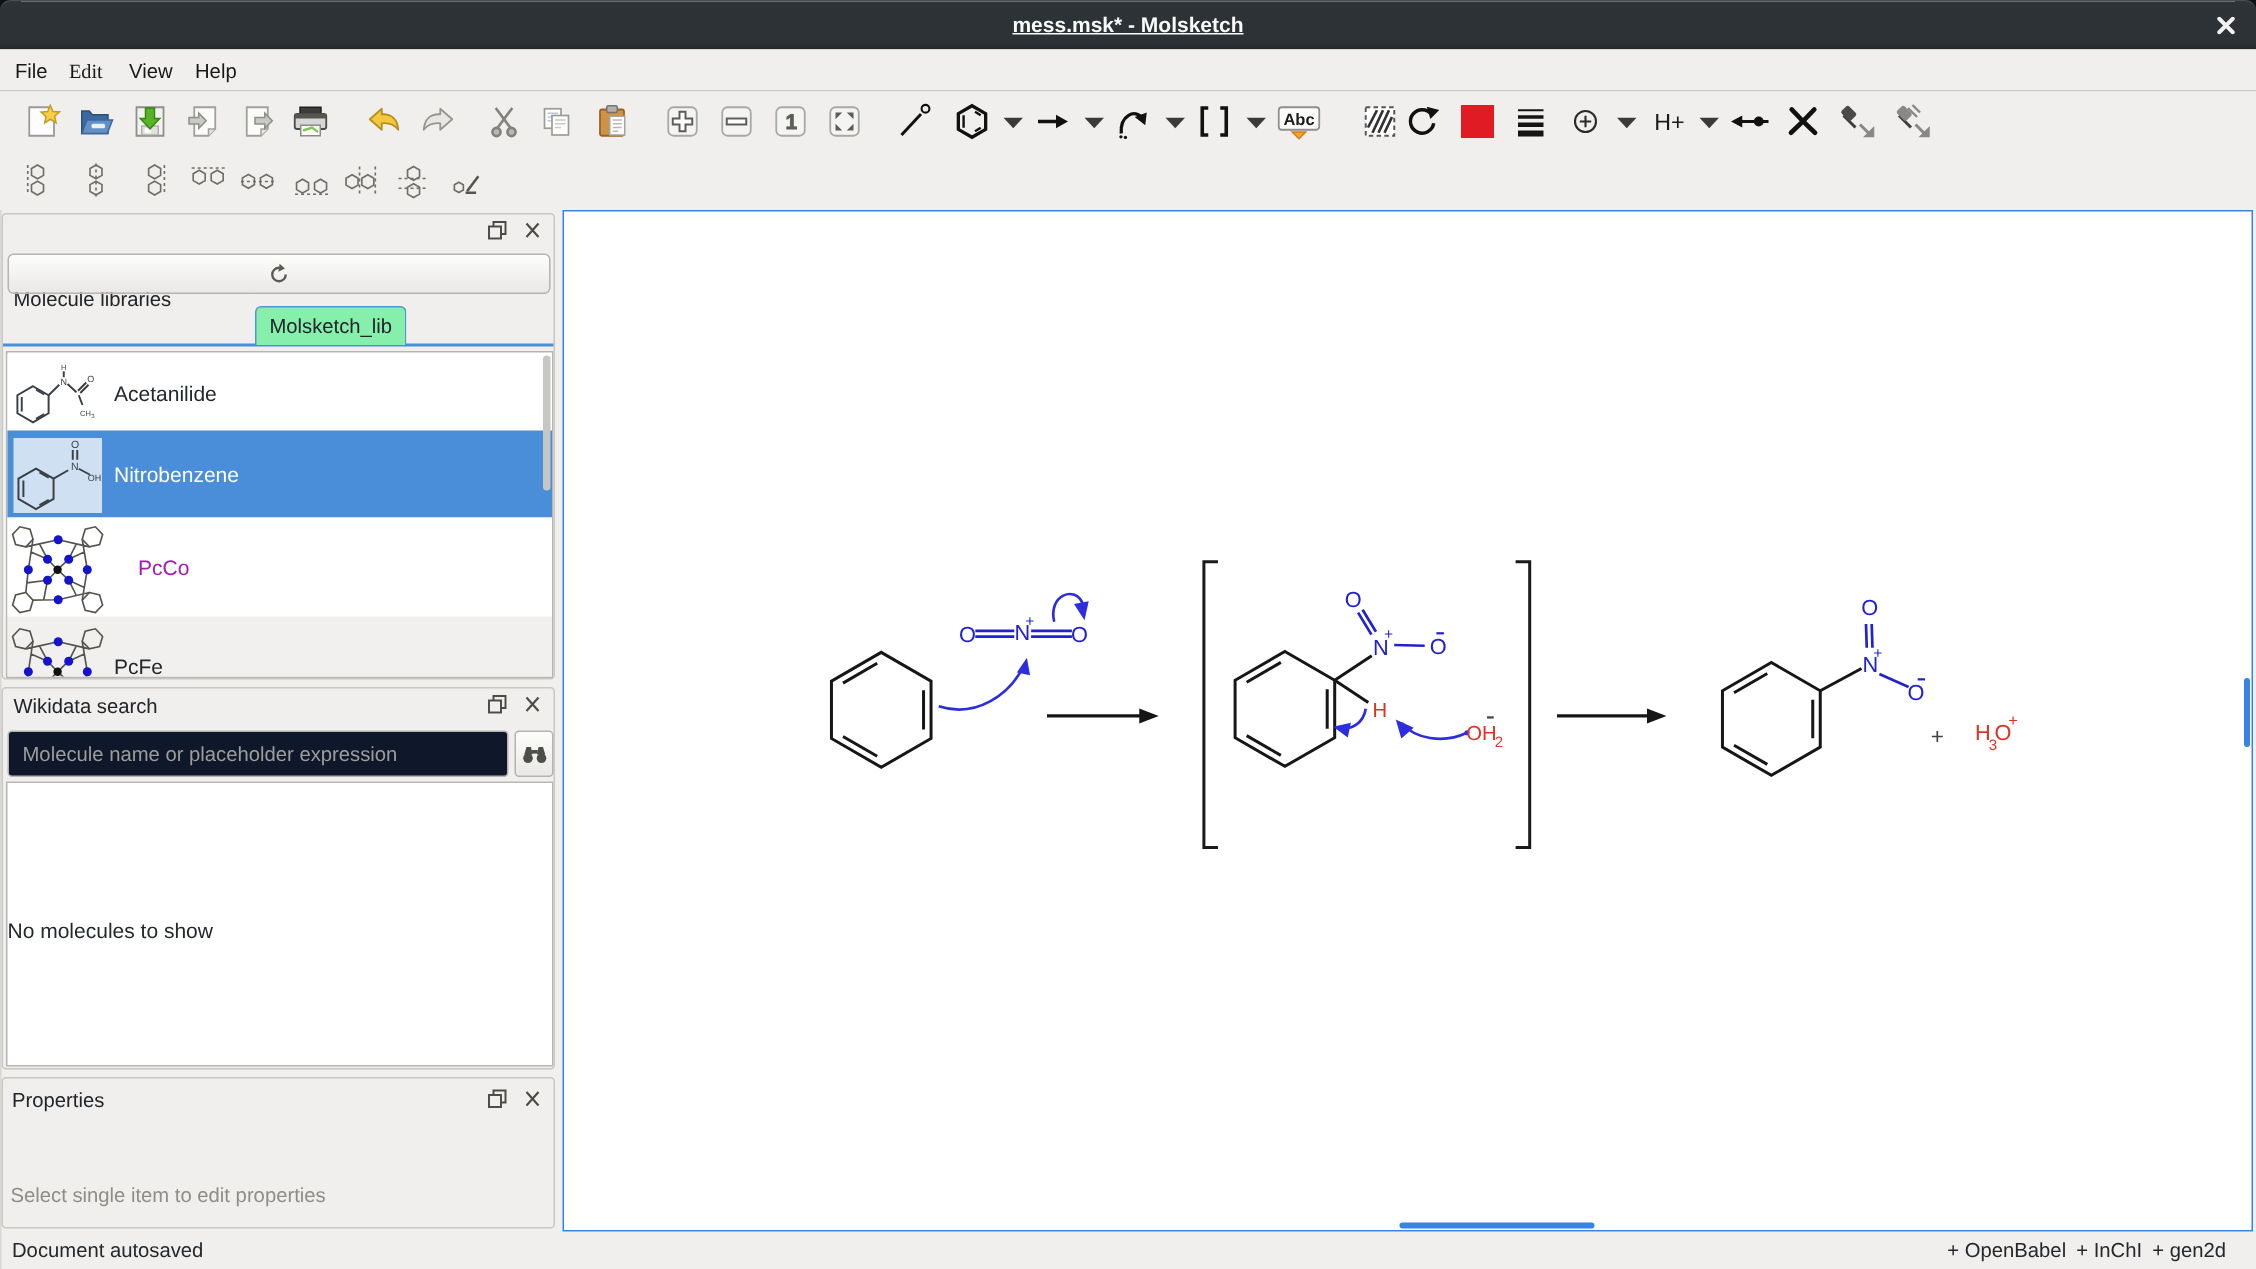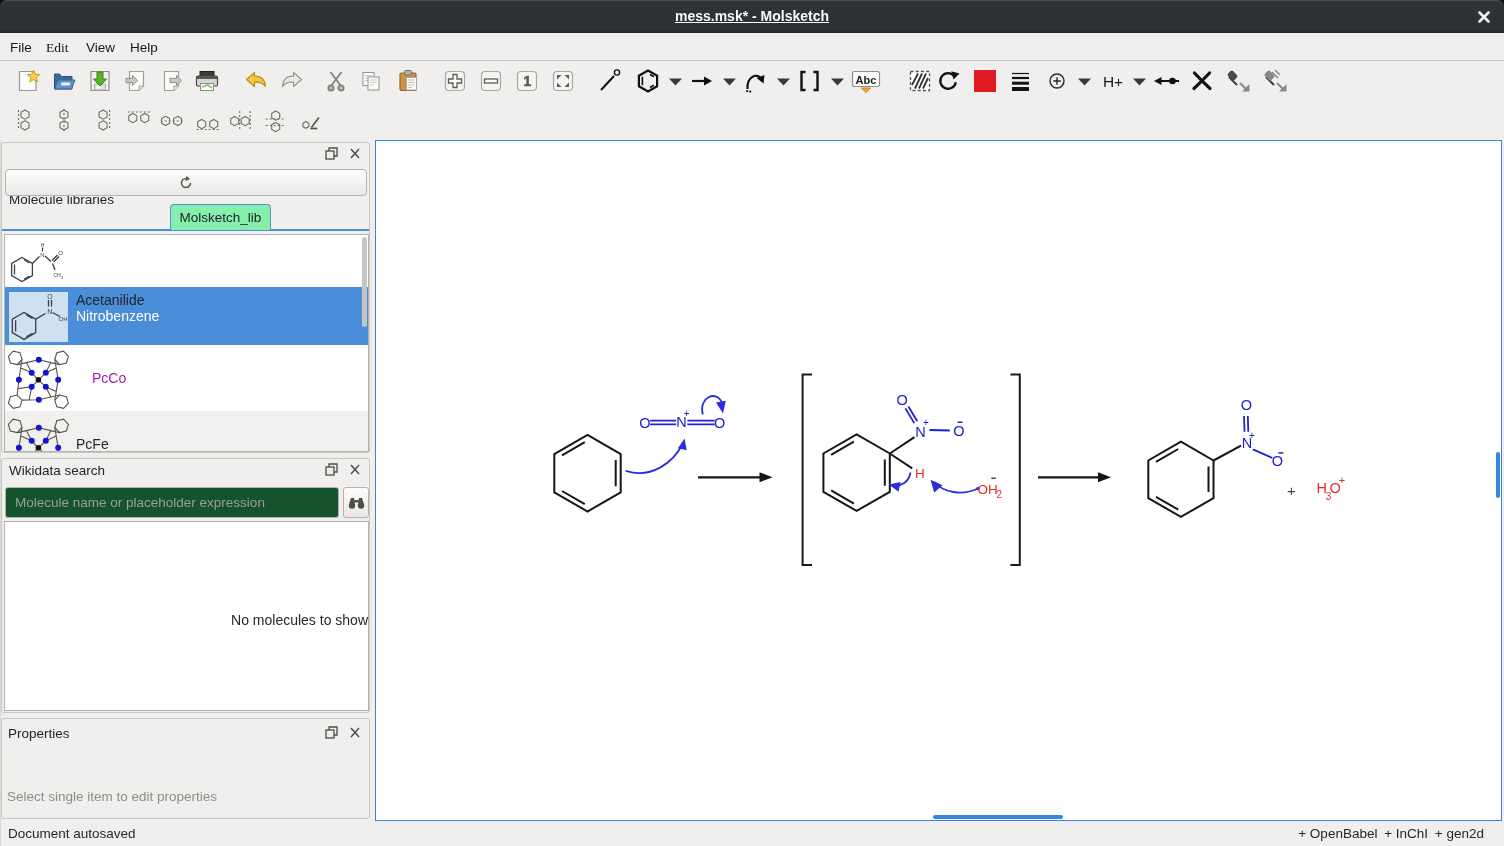--- a/index.html
+++ b/index.html
@@ -15,25 +15,25 @@
 
 #toolbar { left:0; top:61px; width:1504px; height:79px; background:#f0efed; }
 
 .panel-title { font-size:13.5px; color:#20252a; }
 
 #mlib-refresh { left:5px; top:169px; width:362px; height:27px; background:linear-gradient(#fdfdfc,#e9e8e6); border:1px solid #b3b3af; border-radius:4px; }
 #mlib-tab { left:136px; top:204px; width:101px; height:26px; background:#86efac; border:1px solid #5294d8; border-bottom:none; border-radius:4px 4px 0 0; font-size:13.5px; color:#20252a; text-align:center; line-height:25px;margin-left:34px; }
 #mlib-tabline { left:2px; top:229px; width:367px; height:2px; background:#4a90d9; }
 #mlib-list { left:4px; top:234px; width:365px; height:218px; background:#ffffff; border:1px solid #b5b5b1; }
 
-#wiki-input { left:5px; top:487px; width:334px; height:31px; background:#14532d; border:1px solid #b3b3af; border-radius:3px; }
+#wiki-input { left:5px; top:487px; width:334px; height:31px; background:#0f172a; border:1px solid #b3b3af; border-radius:3px; }
 #wiki-input span { position:absolute; left:9px; top:7px; font-size:13.5px; color:#9d9d99; }
 #wiki-btn { left:343px; top:487px; width:26px; height:31px; background:linear-gradient(#fdfdfc,#e9e8e6); border:1px solid #b3b3af; border-radius:3px; }
 #wiki-results { left:4px; top:521px; width:365px; height:190px; background:#fff; border:1px solid #b5b5b1; }
-#wiki-results div { position:absolute; width:100%; top:90px; text-align:right; font-size:14px; color:#23282d;padding-left:25px; }
+#wiki-results div { position:absolute; width:100%; top:90px; text-align:left; font-size:14px; color:#23282d; }
 #prop-text { left:7px; top:749px; font-size:13.5px; color:#8d8d89;margin-top:40px; }
 
 #canvas { left:375px; top:140px; width:1127px; height:681px; background:#fff; border:1px solid #3584e4; }
 #hscroll { left:933px; top:815px; width:130px; height:4px; background:#3584e4; border-radius:2px; }
 #vscroll { left:1496px; top:452px; width:4px; height:46px; background:#3584e4; border-radius:2px; }
 
 #status-l { left:8px; top:826px; font-size:13.5px; color:#23282d; }
 #status-r { right:20px; top:826px; font-size:13.5px; color:#23282d; }
 </style>
 </head>
@@ -306,21 +306,21 @@
     <path d="M8 0.8 L12 3.5 L8 6.2 Z" fill="#5a5a56" transform="rotate(8 8 3.5)"></path>
   </svg>
 <div id="mlib-tabline" class="abs"></div>
 <div id="mlib-tab" class="abs">Molsketch​_lib</div>
 <div id="mlib-list" class="abs"></div>
 <div class="abs" style="left:5px; top:236px; width:363px; height:51px; background:#fff;"></div>
 <div class="abs" style="left:5px; top:287px; width:363px; height:58px; background:#4a8dd8;"></div>
 <div class="abs" style="left:9px; top:292px; width:59px; height:50px; background:#cfe0f2;"></div>
 <div class="abs" style="left:5px; top:345px; width:363px; height:66px; background:#fff;"></div>
 <div class="abs" style="left:5px; top:411px; width:363px; height:40px; background:#f1f0ee;"></div>
-<div class="abs" style="left:76px; top:254px; font-size:14px; color:#23282d;margin-top:38px;">Acetanilide</div>
+<div class="abs" style="left:76px; top:254px; font-size:14px; color:#23282d;">Acetanilide</div>
 <div class="abs" style="left:76px; top:308px; font-size:14px; color:#ffffff;">Nitrobenzene</div>
 <div class="abs" style="left:92px; top:370px; font-size:14px; color:#a21caf;">PcCo</div>
 <div class="abs" style="left:76px; top:436px; font-size:14px; color:#23282d;">PcFe</div>
 <div class="abs" style="left:362px; top:237px; width:5px; height:90px; background:#c6c6c3; border-radius:2.5px;"></div>
 
 <svg class="abs" style="left:8px; top:240px;" width="62" height="46" viewBox="0 0 62 46">
  <g stroke="#3a3f45" stroke-width="1.3" fill="none">
   <path d="M14 17.5 L24.4 23.5 V35.5 L14 41.5 L3.6 35.5 V23.5 Z"></path>
   <path d="M6.5 24.6 V34.4 M16 19.8 L21.5 23 M16 39.2 L21.5 36"></path>
   <path d="M24.4 23.5 L31.5 16.5"></path>

